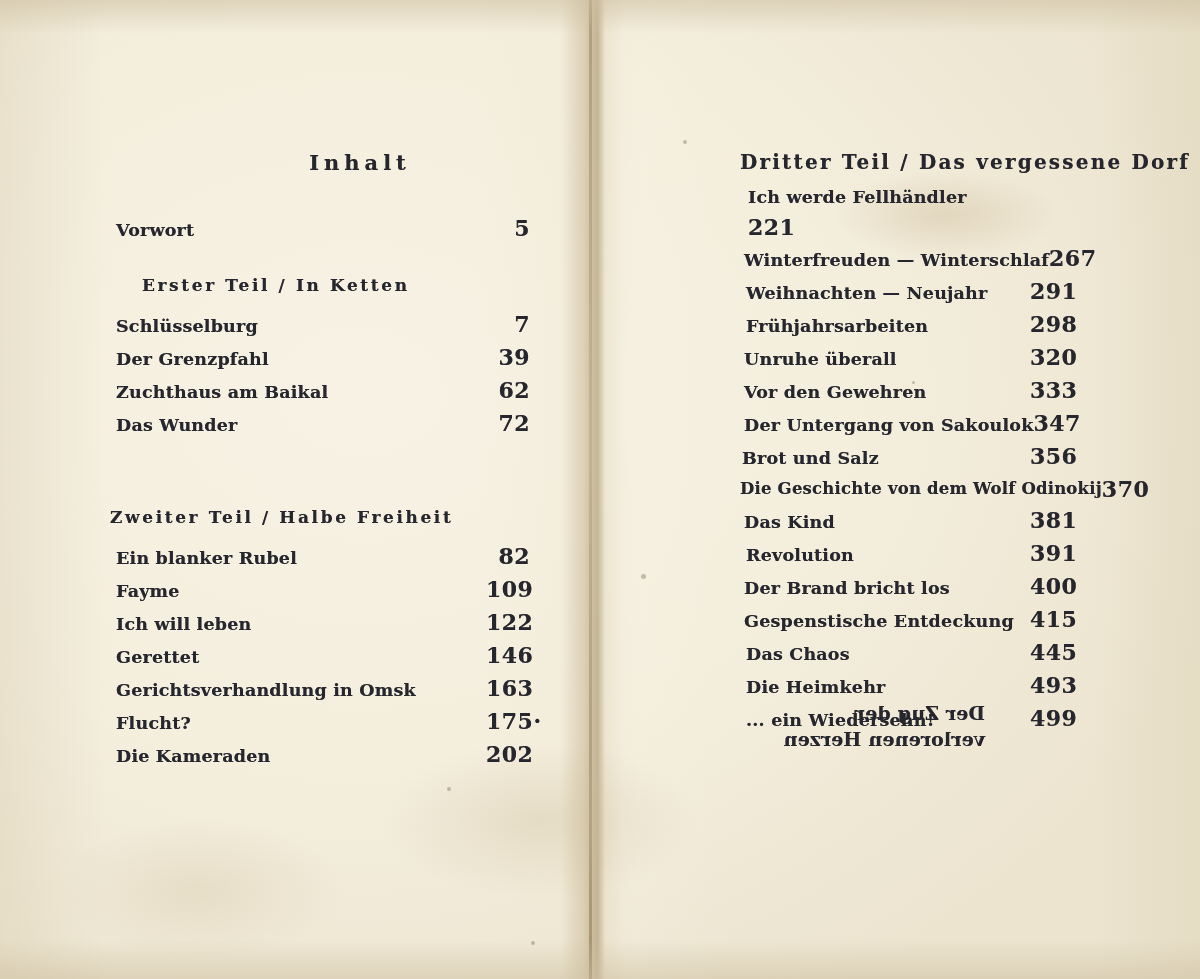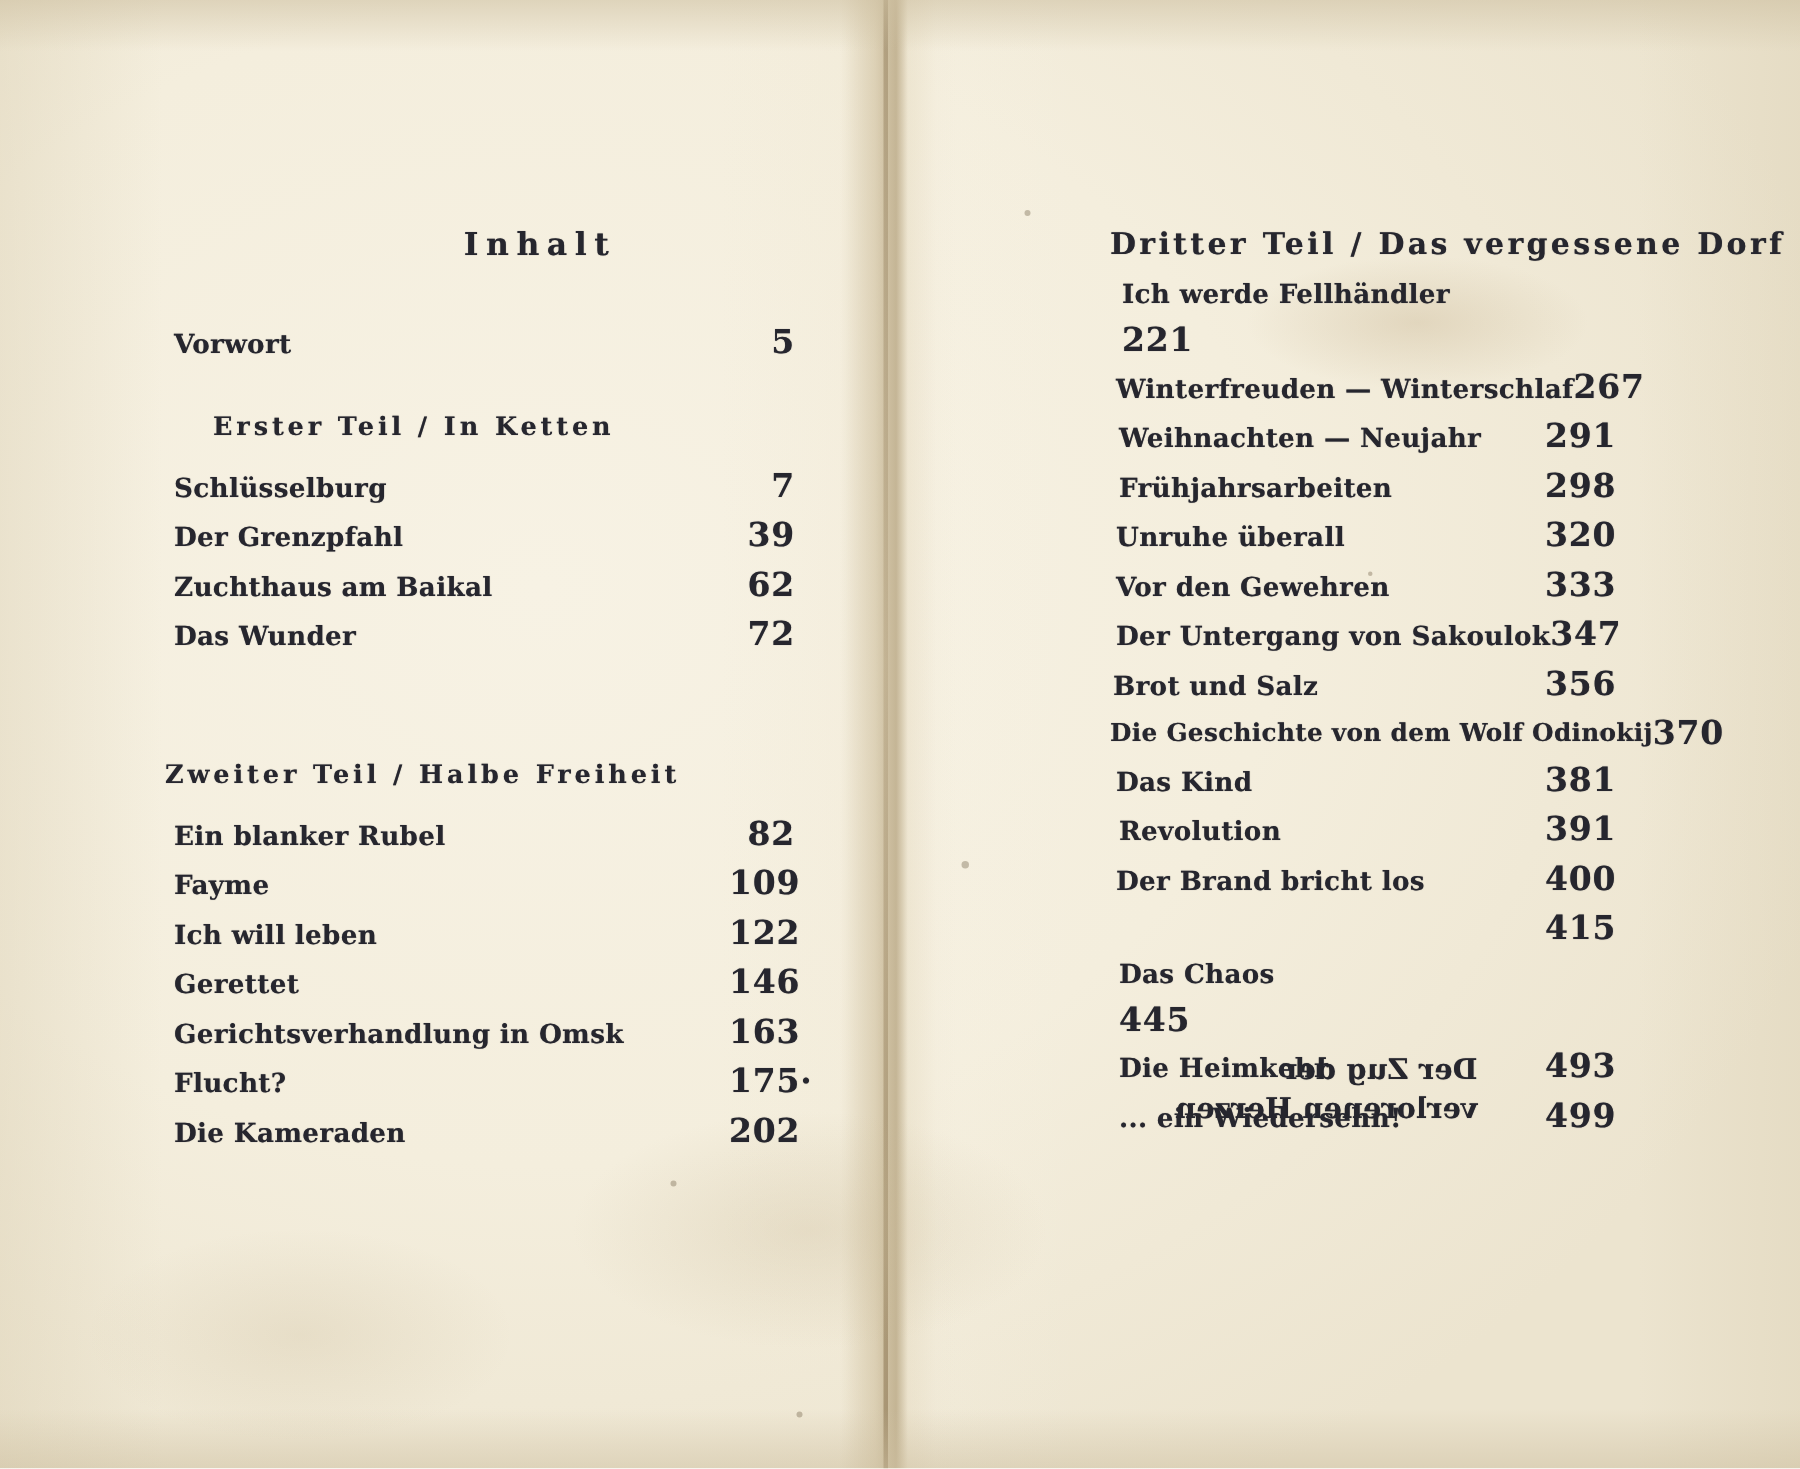--- a/index.html
+++ b/index.html
@@ -309,24 +309,25 @@
       <span class="label frak">Revolution</span>
       <span class="spacer"></span>
       <span class="page frak">391</span>
     </div>
     <div class="row" style="padding-left:4px;">
       <span class="label frak">Der Brand bricht los</span>
       <span class="spacer"></span>
       <span class="page frak">400</span>
     </div>
     <div class="row" style="padding-left:4px;">
+      <span class="label frak">Gespenstische Entdeckung</span>
       <span class="spacer"></span>
       <span class="page frak">415</span>
     </div>
-    <div class="row" style="padding-left:6px;flex-direction:column;">
+    <div class="row" style="padding-left:6px;">
       <span class="label frak">Das Chaos</span>
       <span class="spacer"></span>
       <span class="page frak">445</span>
     </div>
     <div class="row" style="padding-left:6px;">
       <span class="label frak">Die Heimkehr</span>
       <span class="spacer"></span>
       <span class="page frak">493</span>
     </div>
     <div class="row" style="padding-left:6px;">

